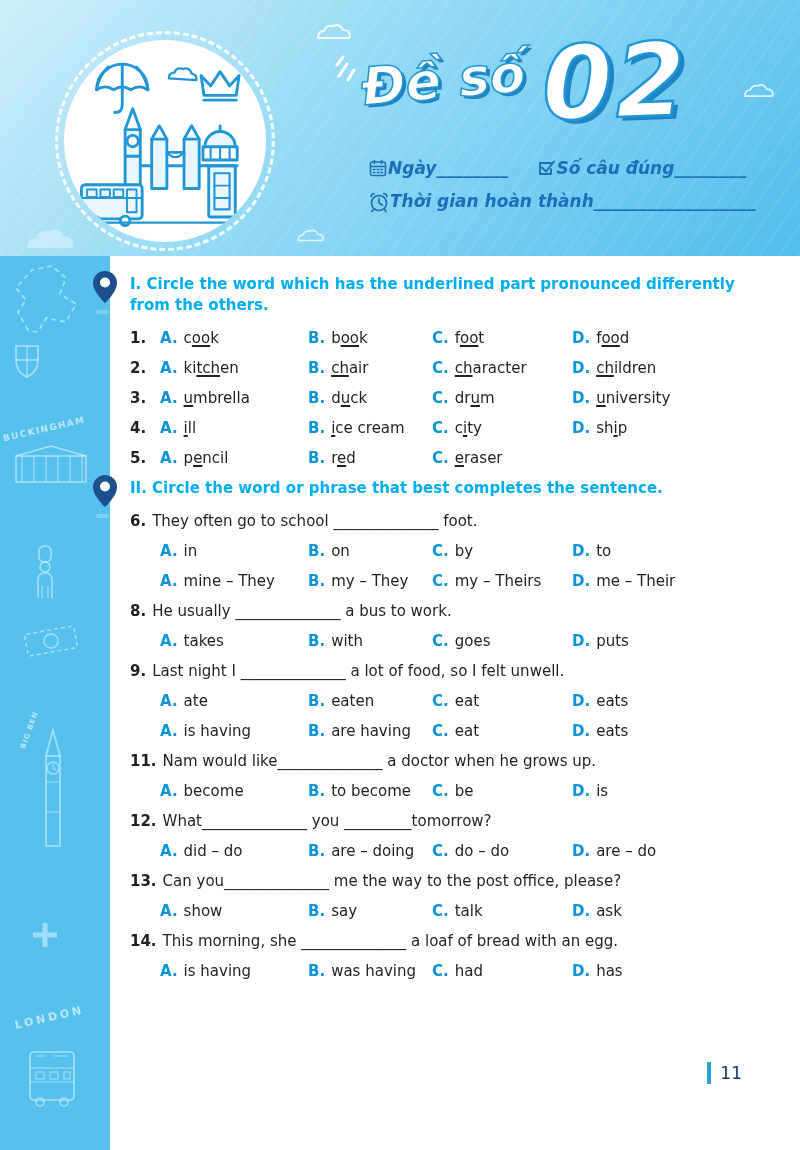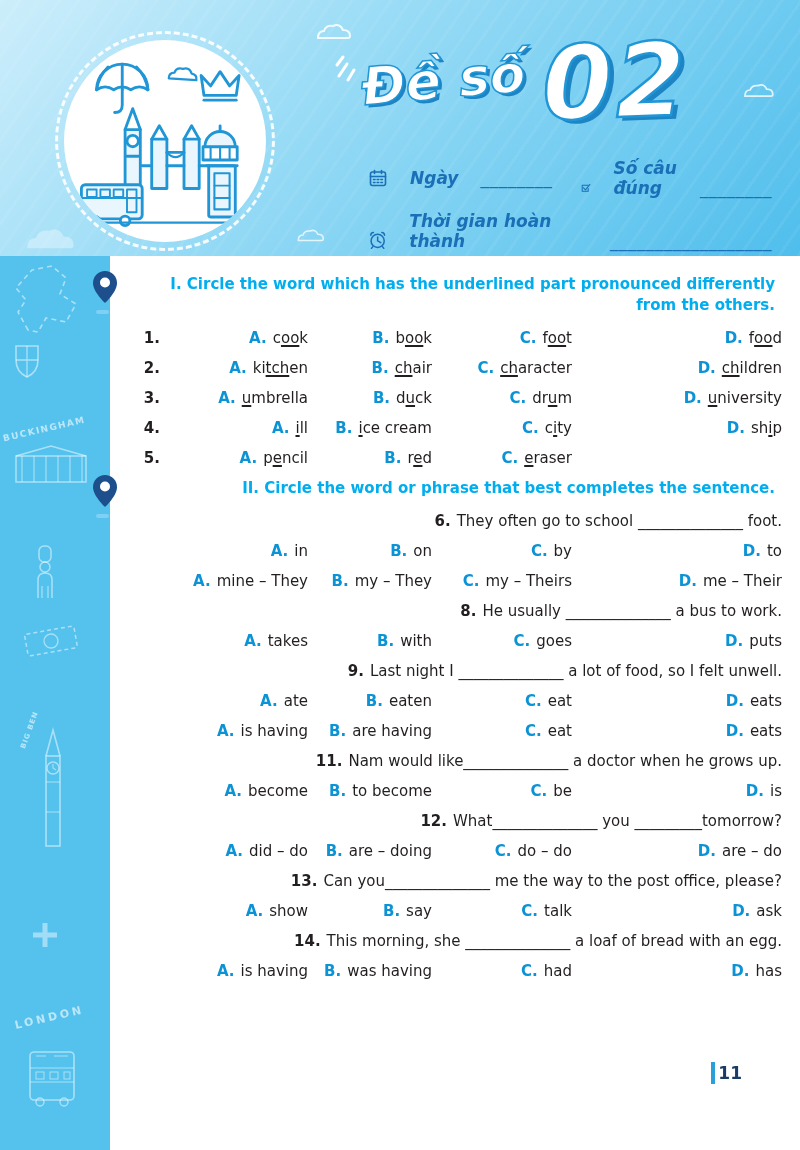--- a/index.html
+++ b/index.html
@@ -19,49 +19,49 @@
   .title { position:absolute; left:362px; top:40px; display:flex; align-items:flex-end; gap:16px;
     color:#fff; font-style:italic; z-index:2; }
   .title-script { font-size:52px; font-weight:800; transform:rotate(-5deg); padding-bottom:14px;
     -webkit-text-stroke:1.5px #2196d6; text-shadow:3px 3px 0 #1e85c4; }
   .title-number { font-size:102px; font-weight:800; line-height:.82; letter-spacing:2px;
     -webkit-text-stroke:2.5px #2196d6; text-shadow:5px 4px 0 #1e85c4; transform:rotate(-2deg); }
   .sparkles { position:absolute; left:334px; top:52px; z-index:2; }
   .fields { position:absolute; left:368px; top:158px; color:#1a6fb6; font-style:italic;
     font-weight:600; font-size:17px; z-index:2; }
   .frow { display:flex; align-items:center; margin-bottom:13px; }
-  .fgroup { display:flex; align-items:flex-end; gap:22px; margin-right:28px; }
-  .blank { letter-spacing:.5px; font-weight:400; }
+  .fgroup { display:flex; align-items:flex-start; gap:0; margin-right:28px; }
+  .blank { letter-spacing:.5px; font-weight:700; }
   .cloud { position:absolute; z-index:1; }
 
   
   .body-row { display:flex; height:894px; }
   .sidebar { width:110px; background:#55c2ee; position:relative; overflow:hidden; flex:0 0 110px; }
   .dtext { position:absolute; color:rgba(255,255,255,.6); font-weight:700; white-space:nowrap; }
   .doodle { position:absolute; }
 
-  .content { flex:1; padding:18px 18px 0 20px; position:relative; color:#231f20;text-align:right; }
+  .content { flex:1; padding:18px 18px 0 20px; position:relative; color:#231f20; }
   .sec { position:relative; }
   .sec2 { }
   .pin { position:absolute; left:-38px; top:-4px; }
   .pin-dash { position:absolute; left:-34px; top:36px; width:13px; height:4px;
     border-radius:2px; background:#7fd0f2; }
   .sec-heading { color:#00aeef; font-weight:700; font-size:15px; line-height:21px;
     margin-bottom:12px; max-width:645px; }
 
   .row { display:grid; grid-template-columns:30px 148px 124px 140px 1fr;
     align-items:baseline; margin-bottom:9px; font-size:15px; line-height:21px; }
   .qn { font-weight:700; }
   .lt { color:#0b93d5; font-weight:700; margin-right:6px; }
   .wd u { text-underline-offset:2px; text-decoration-thickness:1.5px; }
   .qline { font-size:15px; line-height:21px; margin-bottom:9px; }
   .qn2 { font-weight:700; margin-right:6px; }
 
   .page-num { position:absolute; right:58px; top:1062px; border-left:4px solid #2aa0db;
-    padding-left:3px; color:#193c67; font-weight:700; font-size:17px; line-height:22px; }
+    padding-left:9px; color:#193c67; font-weight:400; font-size:17px; line-height:22px; }
 </style>
 </head>
 <body>
 
 <div class="page">
 
   <header class="header">
     <div class="illus-ring"></div>
     <div class="illus-circle">
       <svg width="190" height="190" viewBox="0 0 200 200" fill="none" stroke="#2196d6" stroke-width="3" stroke-linecap="round" stroke-linejoin="round">

